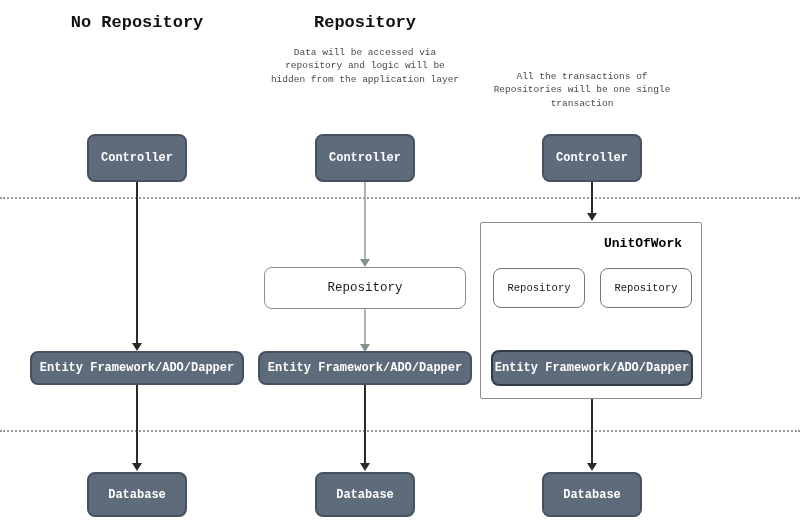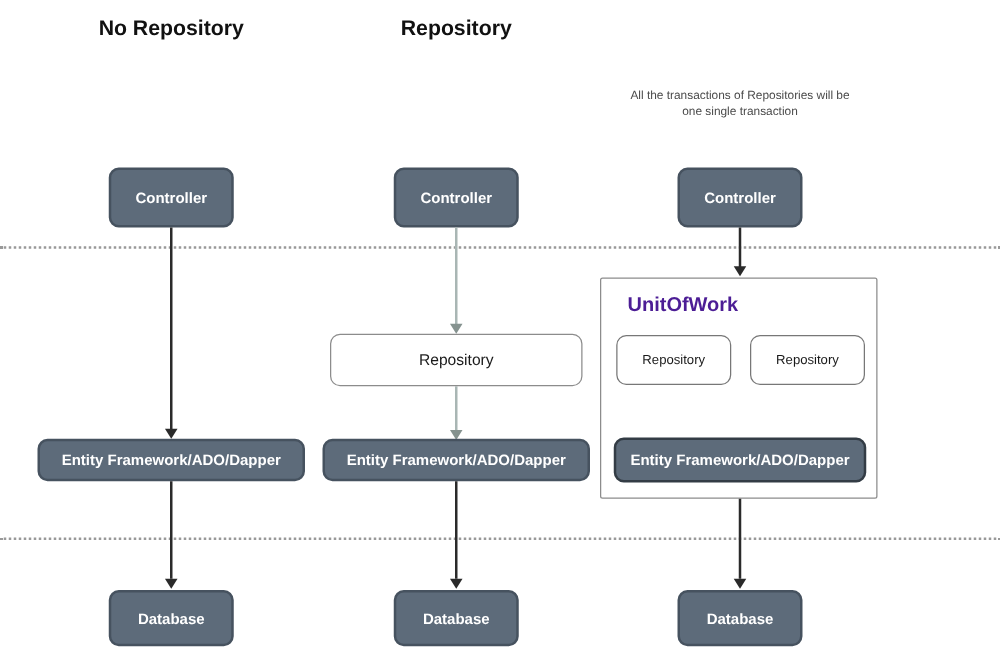--- a/index.html
+++ b/index.html
@@ -1,18 +1,18 @@
 <!DOCTYPE html>
 <html style="--node-fill: #5d6b7a; --node-border: #46525f; --node-text: #ffffff; --box-border: #8c8c8c; --inner-box-border: #777777; --ef3-border: #333c45; --arrow-dark: #2a2a2a; --arrow-light: #a9b6b4; --arrow-light-head: #85928f; --dotted: #999999; --subtitle-text: #4a4a4a; --title-text: #111111;"><head>
 <meta charset="utf-8">
 <style>
   html,body{margin:0;padding:0;background:#fff;}
   .canvas{
     position:relative;width:800px;height:523px;background:#ffffff;overflow:hidden;
-    font-family:Liberation Sans, sans-serif;
+    font-family:Liberation Mono, monospace;
   }
   .dotted{
     position:absolute;left:0;width:800px;height:0;
     border-top:2px dotted var(--dotted,#999);
   }
   .title{
     position:absolute;text-align:center;font-weight:bold;font-size:17px;
     color:var(--title-text,#111);line-height:1.25;
   }
   .subtitle{
@@ -39,21 +39,21 @@
   }
   .node.ef3{
     border:2px solid var(--ef3-border,#333c45);
   }
   .container-box{
     position:absolute;background:#ffffff;
     border:1.5px solid var(--box-border,#8c8c8c);
     border-radius:2px;box-sizing:border-box;
   }
   .container-title{
-    position:absolute;text-align:left;font-weight:bold;font-size:16px;color:#4c1d95;
+    position:absolute;text-align:right;font-weight:bold;font-size:13px;color:#000000;
   }
   .vline{position:absolute;width:2px;}
   .vline.dark{background:var(--arrow-dark,#2a2a2a);}
   .vline.light{background:var(--arrow-light,#a9b6b4);}
   .arrow{
     position:absolute;width:0;height:0;
     border-left:5px solid transparent;border-right:5px solid transparent;
     border-top:8px solid var(--arrow-dark,#2a2a2a);
   }
   .arrow.light{border-top-color:var(--arrow-light-head,#85928f);}
@@ -80,20 +80,21 @@
   </div>
 
   <div class="vline dark" style="left:136px;top:385px;height:78px"></div>
   <div class="arrow" style="left:132px;top:463px"></div>
 
   <div class="node dark" style="left:87px;top:472px;width:100px;height:45px">
     <span>Database</span>
   </div>
 
   <div class="title" style="left:255px;top:12px;width:220px">Repository</div>
+  <div class="subtitle" style="left:270px;top:46px;width:190px">Data will be accessed via repository and logic will be hidden from the application layer</div>
 
   <div class="node dark" style="left:315px;top:134px;width:100px;height:48px">
     <span>Controller</span>
   </div>
 
   <div class="vline light" style="left:364px;top:182px;height:78px"></div>
   <div class="arrow light" style="left:360px;top:259px"></div>
 
   <div class="node light" style="left:264px;top:267px;width:202px;height:42px">
     <span>Repository</span>
@@ -106,21 +107,21 @@
     <span>Entity Framework/ADO/Dapper</span>
   </div>
 
   <div class="vline dark" style="left:364px;top:385px;height:78px"></div>
   <div class="arrow" style="left:360px;top:463px"></div>
 
   <div class="node dark" style="left:315px;top:472px;width:100px;height:45px">
     <span>Database</span>
   </div>
 
-  <div class="subtitle" style="left:497px;top:70px;width:190px">All the transactions of Repositories will be one single transaction</div>
+  <div class="subtitle" style="left:487px;top:70px;width:190px">All the transactions of Repositories will be one single transaction</div>
 
   <div class="node dark" style="left:542px;top:134px;width:100px;height:48px">
     <span>Controller</span>
   </div>
 
   <div class="vline dark" style="left:591px;top:182px;height:32px"></div>
   <div class="arrow" style="left:587px;top:213px"></div>
 
   <div class="container-box" style="left:480px;top:222px;width:222px;height:177px"></div>
   <div class="container-title" style="left:502px;top:236px;width:180px">UnitOfWork</div>

